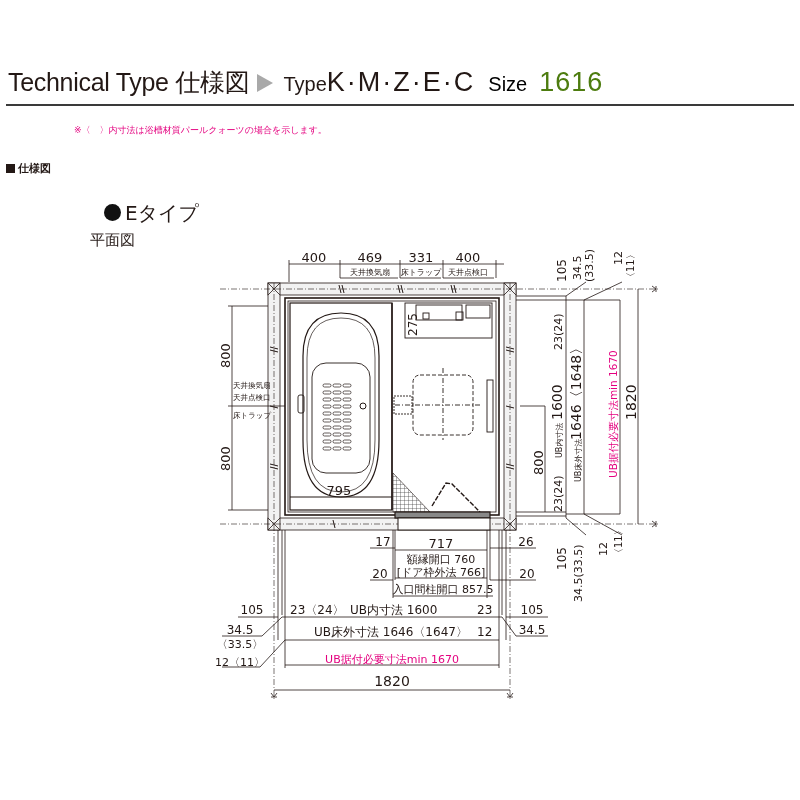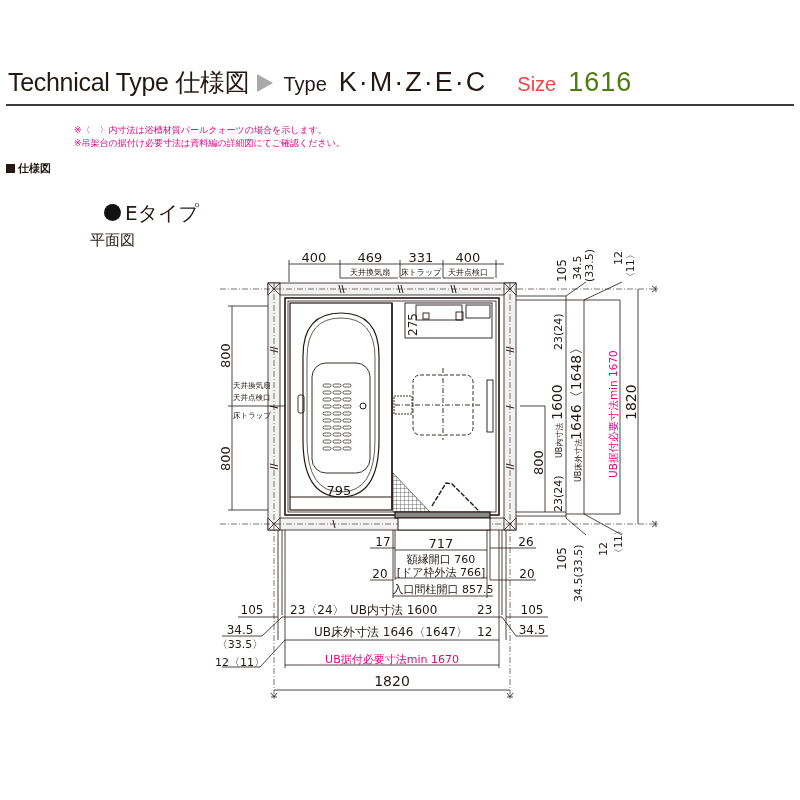--- a/index.html
+++ b/index.html
@@ -1,22 +1,22 @@
 <!DOCTYPE html>
 <html><head>
 <meta charset="utf-8">
 <style>
   html, body { margin: 0; padding: 0; background: #ffffff; }
   body { width: 800px; height: 800px; position: relative; overflow: hidden; font-family: "DejaVu Sans", sans-serif; color: #231815; }
   .header { position: absolute; left: 8px; top: 66px; height: 34px; display: flex; align-items: baseline; white-space: nowrap; }
   .h-tech { font-family: "Liberation Sans", sans-serif; font-size: 25px; color: #231815; letter-spacing: -0.3px; }
   .h-tri { display: inline-block; width: 0; height: 0; border-top: 9px solid transparent; border-bottom: 9px solid transparent; border-left: 16px solid #a9a9a9; margin: 0 10px 0 8px; position: relative; top: 1px; }
-  .h-type-label { font-family: "Liberation Sans", sans-serif; font-size: 20px; color: #231815; margin-right: 12px; }
-  .h-type-val { font-family: "Liberation Sans", sans-serif; font-size: 27px; color: #231815; letter-spacing: 2px; margin-right: 30px; }
-  .h-size-label { font-family: "Liberation Sans", sans-serif; font-size: 20px; color: #ef4444; margin-right: 12px; }
+  .h-type-label { font-family: "Liberation Sans", sans-serif; font-size: 20px; color: #231815; }
+  .h-type-val { font-family: "Liberation Sans", sans-serif; font-size: 27px; color: #231815; letter-spacing: 2px; margin-right: 13px; }
+  .h-size-label { font-family: "Liberation Sans", sans-serif; font-size: 20px; color: #000000; margin-right: 12px; }
   .h-size-val { font-family: "Liberation Sans", sans-serif; font-size: 27px; color: #4d7c0f; letter-spacing: 1px; }
   .rule { position: absolute; left: 6px; top: 104px; width: 788px; height: 2px; background: #3a3a3a; }
   .spec-label { position: absolute; left: 6px; top: 124px; font-size: 11px; font-weight: bold; color: #231815; white-space: nowrap; margin-top: 37px; }
   .spec-label .sq { display: inline-block; width: 9px; height: 9px; background: #231815; margin-right: 3px; vertical-align: -1px; }
   .notes { position: absolute; left: 74px; top: 124px; }
   .note { font-size: 9px; line-height: 12.5px; color: #e4007f; white-space: nowrap; }
   .etype { position: absolute; left: 104px; top: 200px; font-size: 20px; color: #231815; white-space: nowrap; }
   .etype .dot { display: inline-block; width: 17px; height: 17px; border-radius: 50%; background: #111; margin-right: 4px; vertical-align: -1px; }
   .plan-label { position: absolute; left: 90px; top: 231px; font-size: 15px; color: #231815; }
   svg.plan { position: absolute; left: 0; top: 0; }
@@ -31,21 +31,20 @@
   <span class="h-type-label">Type</span>
   <span class="h-type-val">K·M·Z·E·C</span>
   <span class="h-size-label">Size</span>
   <span class="h-size-val">1616</span>
 </div>
 <div class="rule"></div>
 
 <div class="spec-label"><span class="sq"></span><span>仕様図</span></div>
 <div class="notes">
   <div class="note">※〈　〉内寸法は浴槽材質パールクォーツの場合を示します。</div>
-  <div class="note">※吊架台の据付け必要寸法は資料編の詳細図にてご確認ください。</div>
 </div>
 
 <div class="etype"><span class="dot"></span><span>Eタイプ</span></div>
 <div class="plan-label">平面図</div>
 
 <svg class="plan" width="800" height="800" viewBox="0 0 800 800">
   <defs>
     <pattern id="hatch" width="4" height="4" patternUnits="userSpaceOnUse">
       <path d="M0 0 L4 0 M0 0 L0 4" stroke="#333" stroke-width="0.7"></path>
     </pattern>

